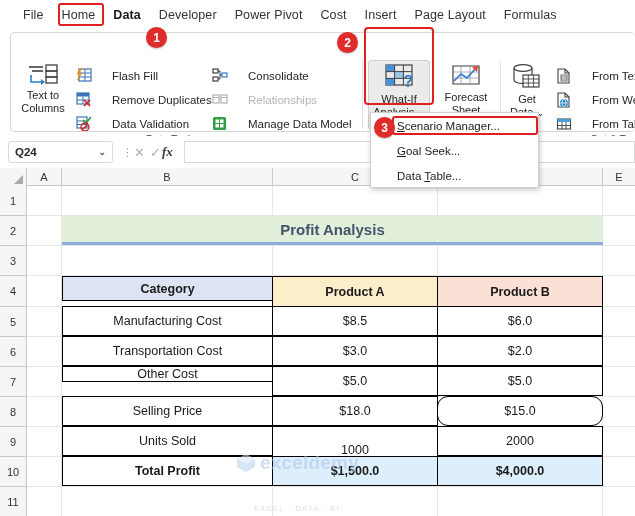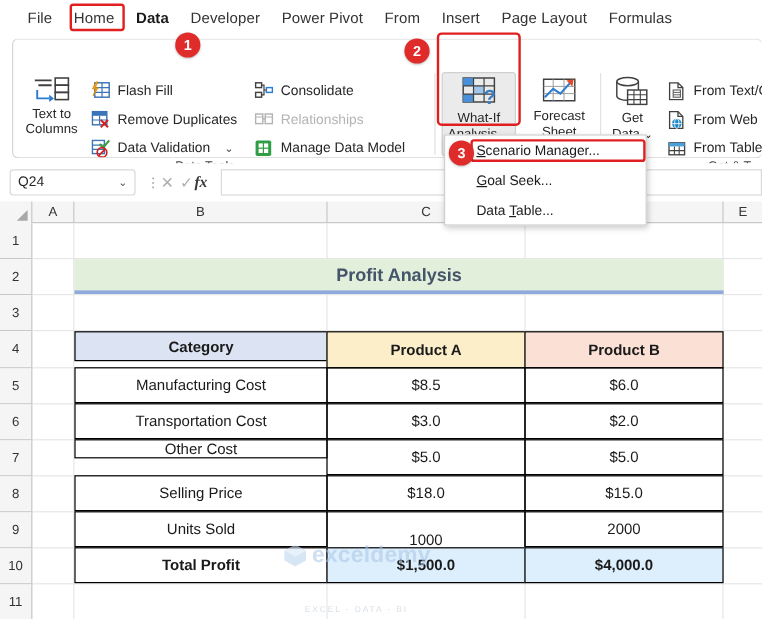--- a/index.html
+++ b/index.html
@@ -50,21 +50,21 @@
   .bigbtn {
     position: absolute; display: flex; flex-direction: column;
     align-items: center; justify-content: flex-start;
   }
   .bigbtn .lbl {
     font-size: 11px; color: #262626; text-align: center; line-height: 13px;
     white-space: nowrap;
   }
   
   .smbtn {
-    position: absolute; display: flex; align-items: center; gap: 6px;
+    position: absolute; display: flex; align-items: center; gap: 20px;
     font-size: 11.5px; color: #262626; white-space: nowrap;
   }
   .smbtn.dis { color: #b4b4b4; }
 
   .icon { display: inline-block; line-height: 0; }
 
   .whatif-box {
     position: absolute; left: 368px; top: 31px; width: 62px; height: 70px;
     background: #ebebeb; border: 1px solid #d0d0d0; border-radius: 3px;
   }
@@ -99,21 +99,21 @@
 
   
   .fbar {
     position: absolute; top: 136px; left: 0; width: 635px; height: 32px;
     background: #ffffff; display: flex; align-items: center;
   }
   .namebox {
     position: absolute; left: 8px; top: 5px; width: 105px; height: 22px;
     border: 1px solid #d9d9d9; border-radius: 3px; background: #fff;
     display: flex; align-items: center; padding: 0 6px;
-    font-size: 11.5px; color: #262626;
+    font-size: 11.5px; color: #262626; font-weight: bold;
   }
   .namebox .chev { margin-left: auto; font-size: 9px; color: #5a5a5a; }
   .fb-dots {
     position: absolute; left: 122px; top: 10px;
     font-size: 11px; color: #9a9a9a;
   }
   .fb-btn {
     position: absolute; top: 9px; font-size: 13px; color: #b0b0b0;
   }
   .fx {
@@ -194,21 +194,21 @@
 <body>
 
 <div id="app">
 
   <div class="tabbar">
     <div class="tab">File</div>
     <div class="tab">Home</div>
     <div class="tab active">Data</div>
     <div class="tab">Developer</div>
     <div class="tab">Power Pivot</div>
-    <div class="tab">From</div>
+    <div class="tab">Cost</div>
     <div class="tab">Insert</div>
     <div class="tab">Page Layout</div>
     <div class="tab">Formulas</div>
   </div>
   <div class="tab-highlight"></div>
 
   <div class="ribbon">
     <div class="ribbon-panel"></div>
 
     <div class="bigbtn" style="left:14px; top:34px; width:58px;">
@@ -493,21 +493,21 @@
       <div class="tcell" style="left:35px;  top:150px; width:211px; height:30px;">Transportation Cost</div>
       <div class="tcell" style="left:245px; top:150px; width:166px; height:30px;">$3.0</div>
       <div class="tcell" style="left:410px; top:150px; width:166px; height:30px;">$2.0</div>
 
       <div class="tcell" style="left:35px;  top:180px; width:211px; height:16px;text-align:right;">Other Cost</div>
       <div class="tcell" style="left:245px; top:180px; width:166px; height:30px;">$5.0</div>
       <div class="tcell" style="left:410px; top:180px; width:166px; height:30px;">$5.0</div>
 
       <div class="tcell" style="left:35px;  top:210px; width:211px; height:30px;">Selling Price</div>
       <div class="tcell" style="left:245px; top:210px; width:166px; height:30px;">$18.0</div>
-      <div class="tcell" style="left:410px; top:210px; width:166px; height:30px;">$15.0</div>
+      <div class="tcell" style="left:410px; top:210px; width:166px; height:30px;border-radius:11px;">$15.0</div>
 
       <div class="tcell" style="left:35px;  top:240px; width:211px; height:30px;">Units Sold</div>
       <div class="tcell" style="left:245px; top:240px; width:166px; height:48px;">1000</div>
       <div class="tcell" style="left:410px; top:240px; width:166px; height:30px;">2000</div>
 
       <div class="tcell bold" style="left:35px;  top:270px; width:211px; height:30px;">Total Profit</div>
       <div class="tcell bold" style="left:245px; top:270px; width:166px; height:30px; background:#ddeefc;">$1,500.0</div>
       <div class="tcell bold" style="left:410px; top:270px; width:166px; height:30px; background:#ddeefc;">$4,000.0</div>
 
       <div class="wm" style="left:208px; top:266px;gap:32px;">

